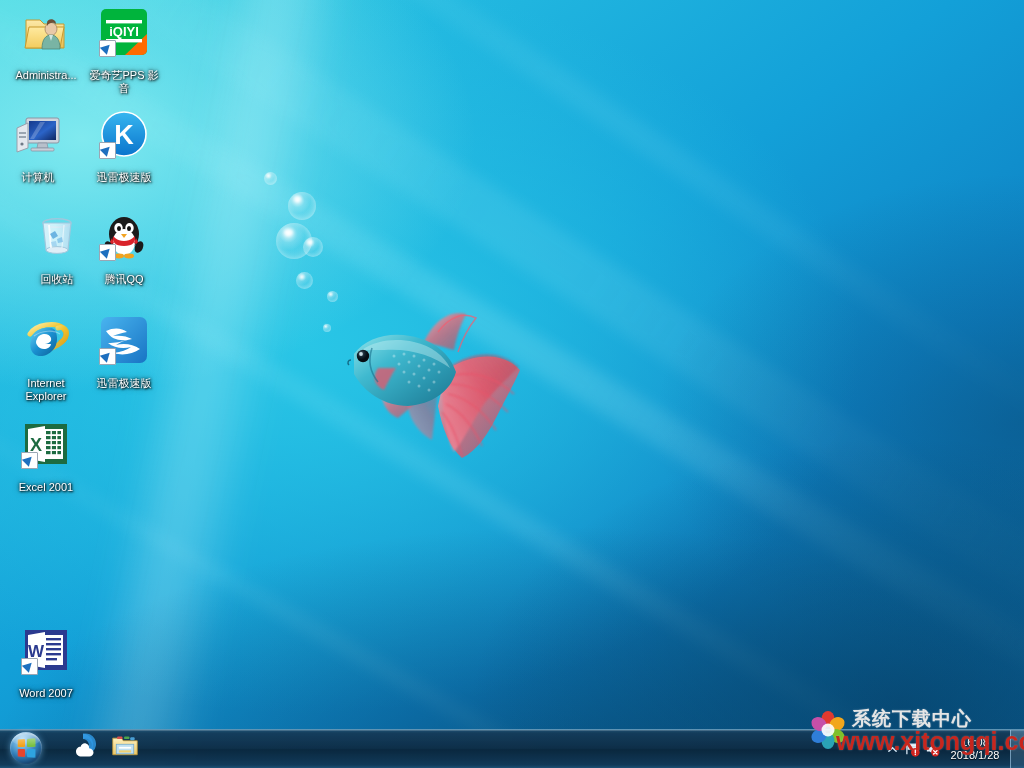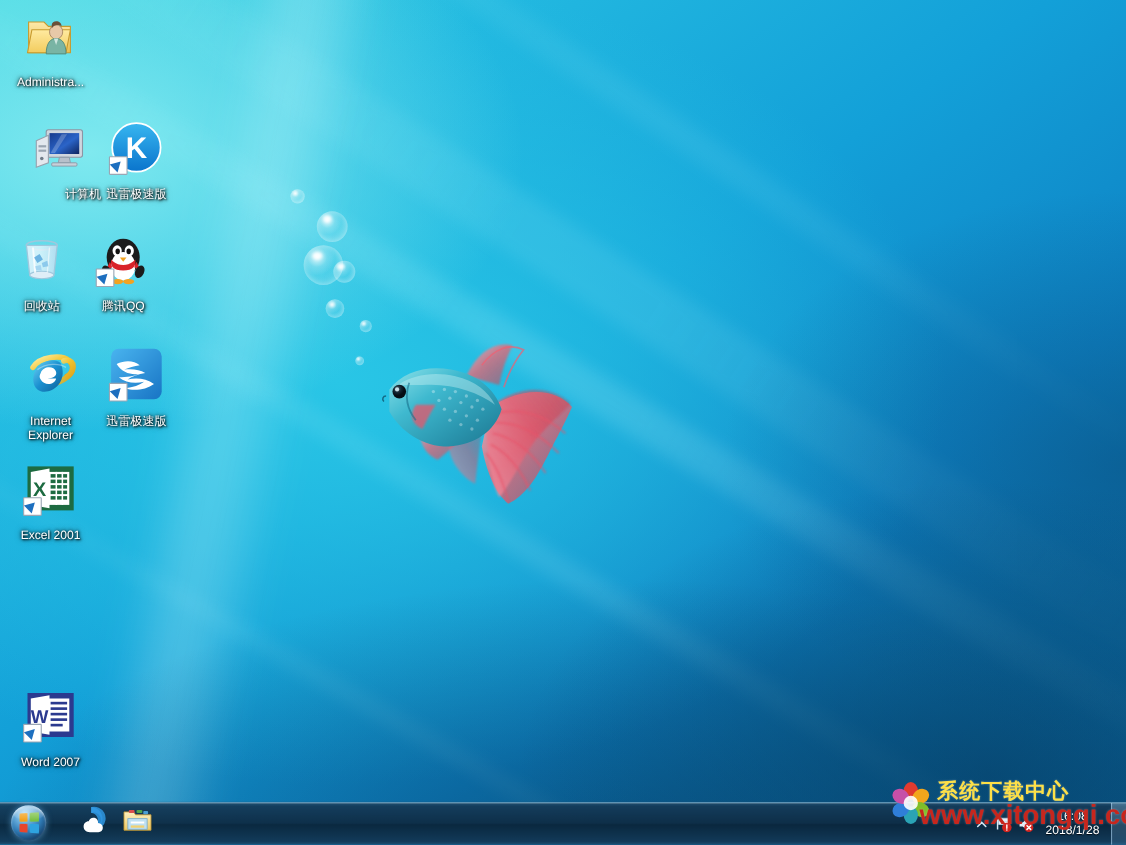--- a/index.html
+++ b/index.html
@@ -102,21 +102,21 @@
   }
   #show-desktop{
     width:13px;height:38px;margin-left:2px;cursor:pointer;
     background:linear-gradient(180deg,rgba(170,215,245,.30),rgba(90,150,195,.18));
     border-left:1px solid rgba(180,220,250,.55);
   }
 
   
   #watermark{position:absolute;right:6px;bottom:2px;width:210px;height:58px;pointer-events:none;}
   #wm-flower{position:absolute;left:0;bottom:16px;width:40px;height:40px;}
-  #wm-cn{position:absolute;left:44px;bottom:34px;font-size:19px;font-weight:bold;color:#fde047;
+  #wm-cn{position:absolute;left:44px;bottom:34px;font-size:19px;font-weight:bold;color:#e5e5e5;
     text-shadow:0 0 2px rgba(255,255,255,.35);letter-spacing:1px;white-space:nowrap;}
   #wm-url{position:absolute;left:28px;bottom:10px;font-size:25px;font-weight:bold;color:#c8261d;
     text-shadow:0 0 2px rgba(255,255,255,.3);white-space:nowrap;margin-top:42px;}
 </style>
 </head>
 <body>
 
 <div id="wallpaper">
   <div class="wp-base"></div>
   <div class="beam"></div>
@@ -238,22 +238,35 @@
 
         <ellipse cx="29" cy="21" rx="6" ry="6.5" fill="#e8c9a8" stroke="#9c7a56" stroke-width=".7"></ellipse>
         <path d="M25,15 C25,10 34,10 34,16 C32,14 27,14 25,18 Z" fill="#6b5038"></path>
         <path d="M20,41 C20,31 24,27 29,27 C34,27 38,31 38,41 Z" fill="#79b4a4" stroke="#4e8878" stroke-width=".8"></path>
         <path d="M27,27 L29,33 L31,27" fill="#cfe6df"></path>
       </svg>
     </div>
     <div class="lbl">Administra...</div>
   </div>
 
-
-  <div class="d-icon" style="left:16px;top:110px;text-align:right;">
+  <div class="d-icon" style="left:86px;top:8px;">
+    <div class="glyph">
+      <svg viewBox="0 0 48 48" width="48" height="48">
+        <rect x="1" y="1" width="46" height="46" rx="5" fill="#00b43c"></rect>
+        <path d="M47,26 L47,42 a5,5 0 0 1 -5,5 L25,47 Z" fill="#ff6a00"></path>
+        <rect x="6" y="12" width="36" height="3.4" fill="#fff"></rect>
+        <rect x="6" y="31" width="36" height="3.4" fill="#fff"></rect>
+        <text x="24" y="28" font-size="13" font-weight="bold" fill="#fff" text-anchor="middle" font-family="Liberation Sans, sans-serif">iQIYI</text>
+      </svg>
+      <span class="shortcut-arrow"></span>
+    </div>
+    <div class="lbl">爱奇艺PPS 影音</div>
+  </div>
+
+  <div class="d-icon" style="left:0;top:110px;">
     <div class="glyph">
       <svg viewBox="0 0 48 48" width="48" height="48">
         <defs>
             <linearGradient id="scr" x1="0" y1="0" x2="1" y2="1">
           <stop offset="0%" stop-color="#163a8c"></stop>
               <stop offset="55%" stop-color="#2b64c8"></stop>
               <stop offset="100%" stop-color="#0e2560"></stop>
             </linearGradient>
           </defs>
         <rect x="12" y="8" width="33" height="25" rx="2" fill="#cfd6de" stroke="#8b96a4" stroke-width="1"></rect>
@@ -281,21 +294,21 @@
             </linearGradient>
           </defs>
         <circle cx="24" cy="24" r="22" fill="url(#kug)" stroke="#ffffff" stroke-width="1.6"></circle>
         <text x="24" y="34" font-size="27" font-weight="bold" fill="#fff" text-anchor="middle" font-family="Liberation Sans, sans-serif">K</text>
       </svg>
       <span class="shortcut-arrow"></span>
     </div>
     <div class="lbl">迅雷极速版</div>
   </div>
 
-  <div class="d-icon" style="left:0;top:212px;">
+  <div class="d-icon" style="left:19px;top:212px;">
     <div class="glyph">
       <svg viewBox="0 0 48 48" width="48" height="48">
         <defs>
             <linearGradient id="binG" x1="0" y1="0" x2="1" y2="0">
           <stop offset="0%" stop-color="#d9f1fb" stop-opacity=".95"></stop>
           <stop offset="45%" stop-color="#eff9ff" stop-opacity=".75"></stop>
           <stop offset="100%" stop-color="#b6dcf0" stop-opacity=".9"></stop>
             </linearGradient>
           </defs>
         <ellipse cx="24" cy="11" rx="14" ry="4.2" fill="none" stroke="#9fc8dd" stroke-width="1.4"></ellipse>
@@ -305,21 +318,21 @@
         <path d="M31,13 L29,36" stroke="#ffffff" stroke-width="1.2" opacity=".55"></path>
 
         <path d="M17,22 L22,19 L25,24 L20,27 Z" fill="#5aa9dd" opacity=".85"></path>
         <path d="M24,27 L29,25 L30,30 L25,31 Z" fill="#7dc0e8" opacity=".8"></path>
         <path d="M18,30 L23,29 L24,34 L19,34 Z" fill="#9bd0ef" opacity=".8"></path>
       </svg>
     </div>
     <div class="lbl">回收站</div>
   </div>
 
-  <div class="d-icon" style="left:74px;top:212px;">
+  <div class="d-icon" style="left:86px;top:212px;">
     <div class="glyph">
       <svg viewBox="0 0 48 48" width="48" height="48">
         <ellipse cx="24" cy="22" rx="15" ry="17" fill="#1b1b1b"></ellipse>
         <ellipse cx="24" cy="30" rx="11" ry="13" fill="#ffffff"></ellipse>
         <ellipse cx="18.5" cy="16" rx="4.2" ry="5" fill="#fff"></ellipse>
         <ellipse cx="29.5" cy="16" rx="4.2" ry="5" fill="#fff"></ellipse>
         <ellipse cx="19" cy="16.5" rx="2" ry="2.6" fill="#111"></ellipse>
         <ellipse cx="29" cy="16.5" rx="2" ry="2.6" fill="#111"></ellipse>
         <path d="M21,22 L27,22 L24,26 Z" fill="#f2a321"></path>
         <path d="M13,24 C13,24 17,29 24,29 C31,29 35,24 35,24 C36,30 33,34 24,34 C15,34 12,30 13,24 Z" fill="#d9232a"></path>

